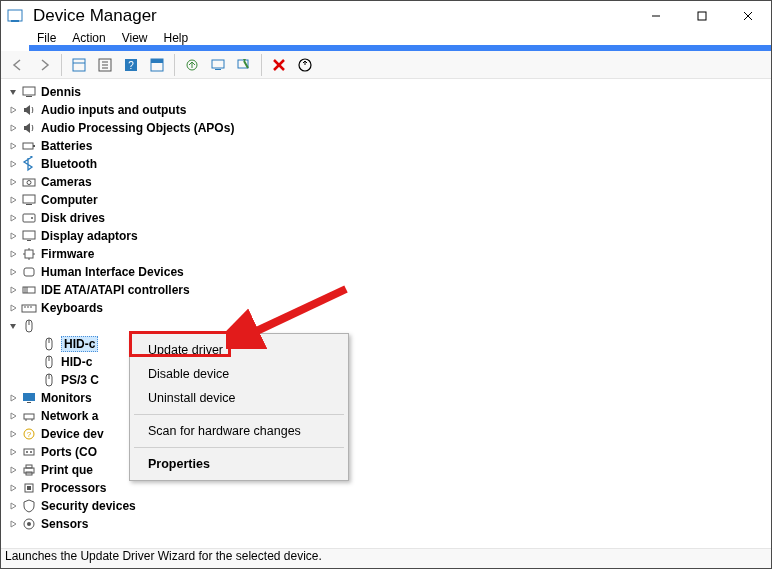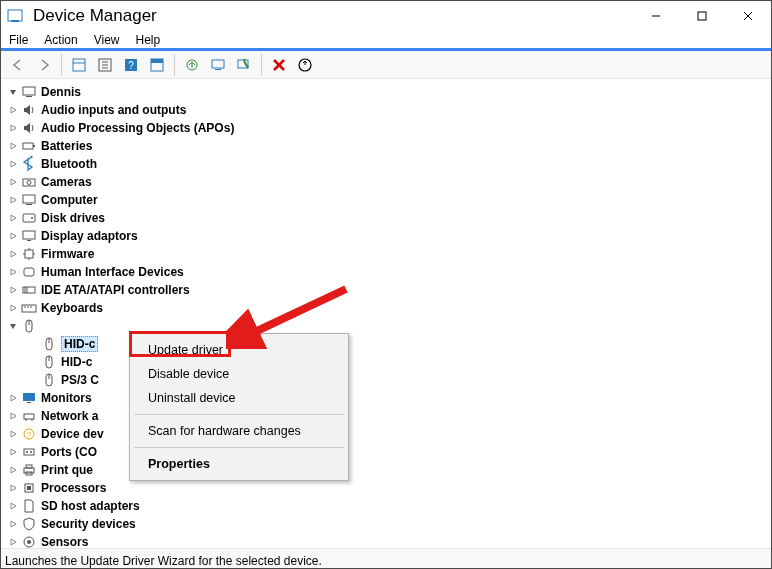--- a/index.html
+++ b/index.html
@@ -4,21 +4,21 @@
 <style>
   * { box-sizing: border-box; }
   html, body { margin: 0; padding: 0; font-family: "Segoe UI", Tahoma, sans-serif; font-size: 12px; color: #000; background: #fff; }
   .window { width: 772px; height: 569px; border: 1px solid #4a4a4a; display: flex; flex-direction: column; position: relative; overflow: hidden; }
   .titlebar { background: #fff; height: 30px; display: flex; align-items: center; justify-content: space-between; }
   .titlebar-left { display: flex; align-items: center; gap: 6px; padding-left: 6px; }
   .titlebar-title { font-size: 17px; }
   .caption-btns { display: flex; height: 100%; }
   .caption-btn { width: 46px; display: flex; align-items: center; justify-content: center; }
   .caption-btn svg { width: 10px; height: 10px; }
-  .menubar { height: 20px; display: flex; align-items: center; gap: 16px; padding: 0 8px; border-bottom: 3px solid #3b82f6; }
+  .menubar { height: 20px; display: flex; align-items: center; gap: 16px; padding: 0 8px; border-bottom: 6px solid #3b82f6; margin-left: 28px; }
   .menu-item { font-size: 12px; }
   .toolbar { height: 28px; display: flex; align-items: center; gap: 4px; padding: 2px 6px; border-bottom: 1px solid #e5e5e5; background:#f8f8f8; }
   .tool-btn { width: 22px; height: 22px; display: flex; align-items: center; justify-content: center; border: 1px solid transparent; }
   .tool-btn svg { width: 16px; height: 16px; }
   .tool-sep { width: 1px; height: 22px; background: #ccc; margin: 0 2px; }
   .tree-area { flex: 1; overflow-y: scroll; overflow-x: hidden; padding: 4px 0 4px 4px; position: relative; }
   .tree ul { list-style: none; margin: 0; padding: 0; }
   .tree li { white-space: nowrap; }
   .row { display: flex; align-items: center; height: 18px; position: relative; }
   .expander { width: 16px; text-align: center; color: #777; font-size: 11px; display:inline-flex; align-items:center; justify-content:center;}
@@ -26,21 +26,21 @@
   .node-label { font-size: 12px; font-weight: bold; }
   .children { padding-left: 17px; }
   .children .children { padding-left: 20px; }
   .row.selected .node-label { background: #cde8ff; border: 1px dotted #4a90d9; padding: 0 2px; }
   .context-menu { position: absolute; background: #f2f2f2; border: 1px solid #b1b1b1; box-shadow: 2px 2px 4px rgba(0,0,0,0.25); min-width: 220px; padding: 4px 0; z-index: 50; }
   .ctx-item { padding: 5px 18px; font-size: 12.5px; }
   .ctx-item.bold { font-weight: 700; }
   .ctx-sep { height: 1px; background: #cfcfcf; margin: 4px 4px; }
   .ctx-highlight { border: 3px solid #e21b1b; position: absolute; pointer-events: none; z-index: 60; }
   .arrow-annot { position: absolute; z-index: 70; pointer-events: none; }
-  .status-bar { height: 20px; border-top: 1px solid #e5e5e5; display: flex; align-items: flex-end; padding: 0 4px; font-size: 12px; background:#f8f8f8; }
+  .status-bar { height: 20px; border-top: 1px solid #e5e5e5; display: flex; align-items: flex-start; padding: 0 4px; font-size: 12px; background:#f8f8f8; }
   
   .tree-area::-webkit-scrollbar { width: 16px; }
   .tree-area::-webkit-scrollbar-thumb { background:#cdcdcd; border:3px solid #f0f0f0;}
   .tree-area::-webkit-scrollbar-track { background:#f0f0f0;}
 </style>
 </head>
 <body>
 
 <div class="window">
 
@@ -523,35 +523,20 @@
               </li>
               <li>
                 <div class="row">
                   <span class="expander">
                     <svg width="10" height="10" viewBox="0 0 10 10">
                       <path d="M3 2 L3 8 L8 5 z" fill="none" stroke="#888"></path>
                     </svg>
                   </span>
                   <span class="devicon">
                     <svg viewBox="0 0 16 16">
-                      <path d="M4 2h6l2 2v10H4z" fill="none" stroke="#555"></path>
-                    </svg>
-                  </span>
-                  <span class="node-label">SD host adapters</span>
-                </div>
-              </li>
-              <li>
-                <div class="row">
-                  <span class="expander">
-                    <svg width="10" height="10" viewBox="0 0 10 10">
-                      <path d="M3 2 L3 8 L8 5 z" fill="none" stroke="#888"></path>
-                    </svg>
-                  </span>
-                  <span class="devicon">
-                    <svg viewBox="0 0 16 16">
                       <path d="M8 2l5 2v4c0 3-2 5-5 6-3-1-5-3-5-6V4z" fill="none" stroke="#555"></path>
                     </svg>
                   </span>
                   <span class="node-label">Security devices</span>
                 </div>
               </li>
               <li>
                 <div class="row">
                   <span class="expander">
                     <svg width="10" height="10" viewBox="0 0 10 10">

